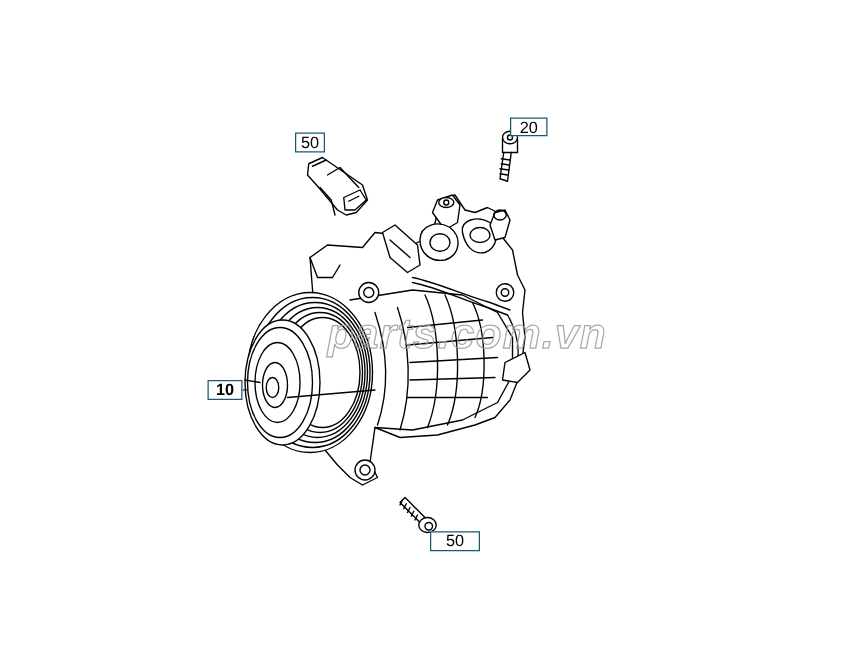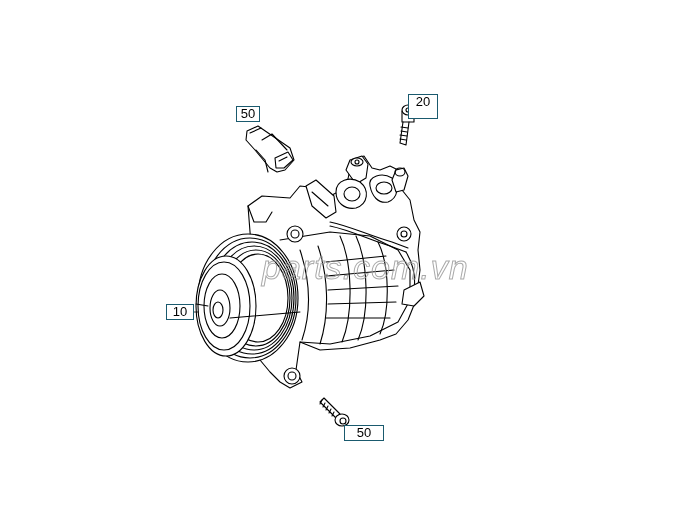--- a/index.html
+++ b/index.html
@@ -3,21 +3,21 @@
 <meta charset="utf-8">
 <style>
   html, body { margin:0; padding:0; background:#ffffff; }
   body { width:690px; height:530px; position:relative; overflow:hidden;
          font-family:"Liberation Sans", sans-serif; }
   #canvas { position:absolute; left:0; top:0; width:690px; height:530px; }
   .callout { position:absolute; border:1px solid #1a5a6e; background:#ffffff;
              color:#000000; font-size:13px; line-height:14px; text-align:center;
              box-sizing:border-box; padding-top:0px; cursor:pointer; }
   .watermark { position:absolute; left:262px; top:248px; font-size:34px;
-               font-style:italic; font-weight:normal; color:transparent;
+               font-style:italic; font-weight:bold; color:transparent;
                -webkit-text-stroke:1px #9a9a9a; letter-spacing:1px;
                font-family:"Liberation Sans", sans-serif; opacity:0.85; }
 </style>
 </head>
 <body>
 
 <svg id="canvas" viewBox="0 0 690 530" xmlns="http://www.w3.org/2000/svg" fill="none" stroke="#000" stroke-width="1.1" stroke-linejoin="round" stroke-linecap="round">
 
   <g>
     <path d="M247 131 L258 126 L290 148 L294 160 L285 170 L277 172 L270 168 L255 150 L246 140 Z" fill="#fff"></path>
@@ -98,15 +98,15 @@
     <path d="M230 318 L300 312"></path>
     <path d="M196 304 L208 306"></path>
   </g>
 
   <line x1="194" y1="312" x2="198" y2="312" stroke="#000" stroke-width="0.8"></line>
 </svg>
 
 <div class="watermark">parts.com.vn</div>
 
 <div class="callout" style="left:236px; top:106px; width:24px; height:16px;">50</div>
-<div class="callout" style="left:408px; top:94px; width:30px; height:25px;">20</div>
-<div class="callout" style="left:166px; top:304px; width:28px; height:16px;">10</div>
+<div class="callout" style="left:408px; top:94px; width:30px; height:15px;">20</div>
+<div class="callout" style="left:166px; top:304px; width:28px; height:16px;font-weight:bold;">10</div>
 <div class="callout" style="left:344px; top:425px; width:40px; height:16px;">50</div>
 
 </body></html>

